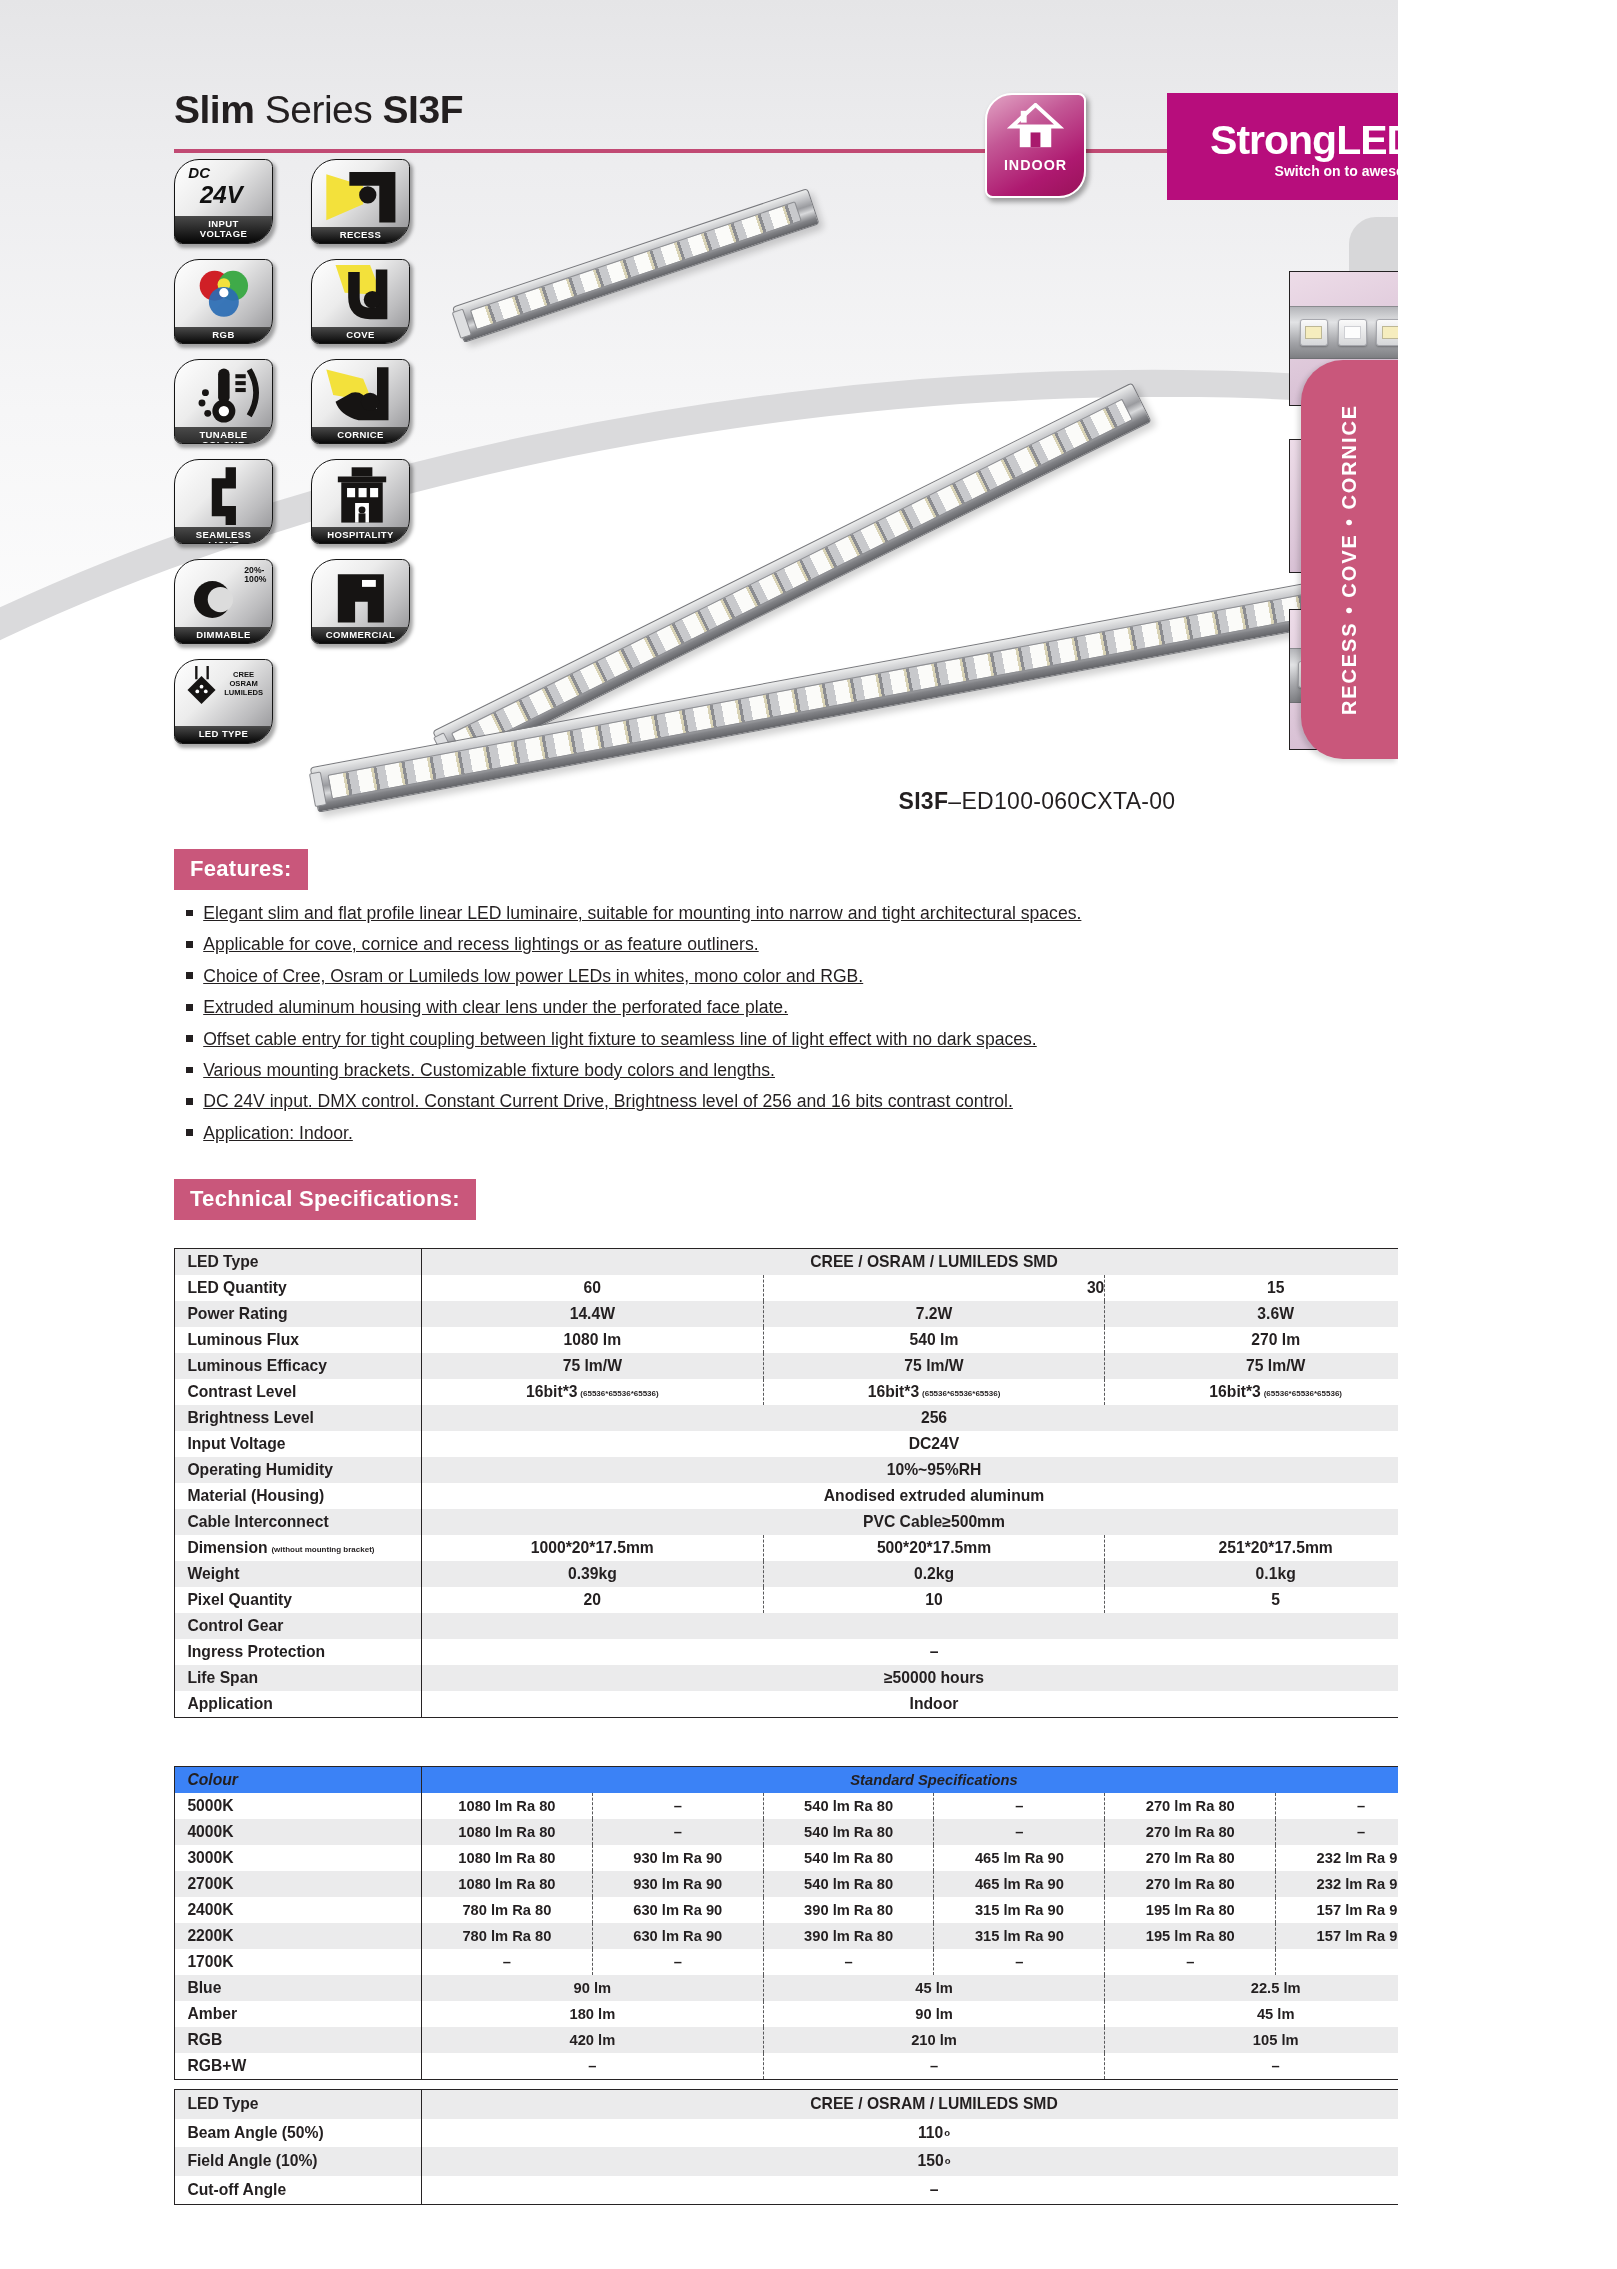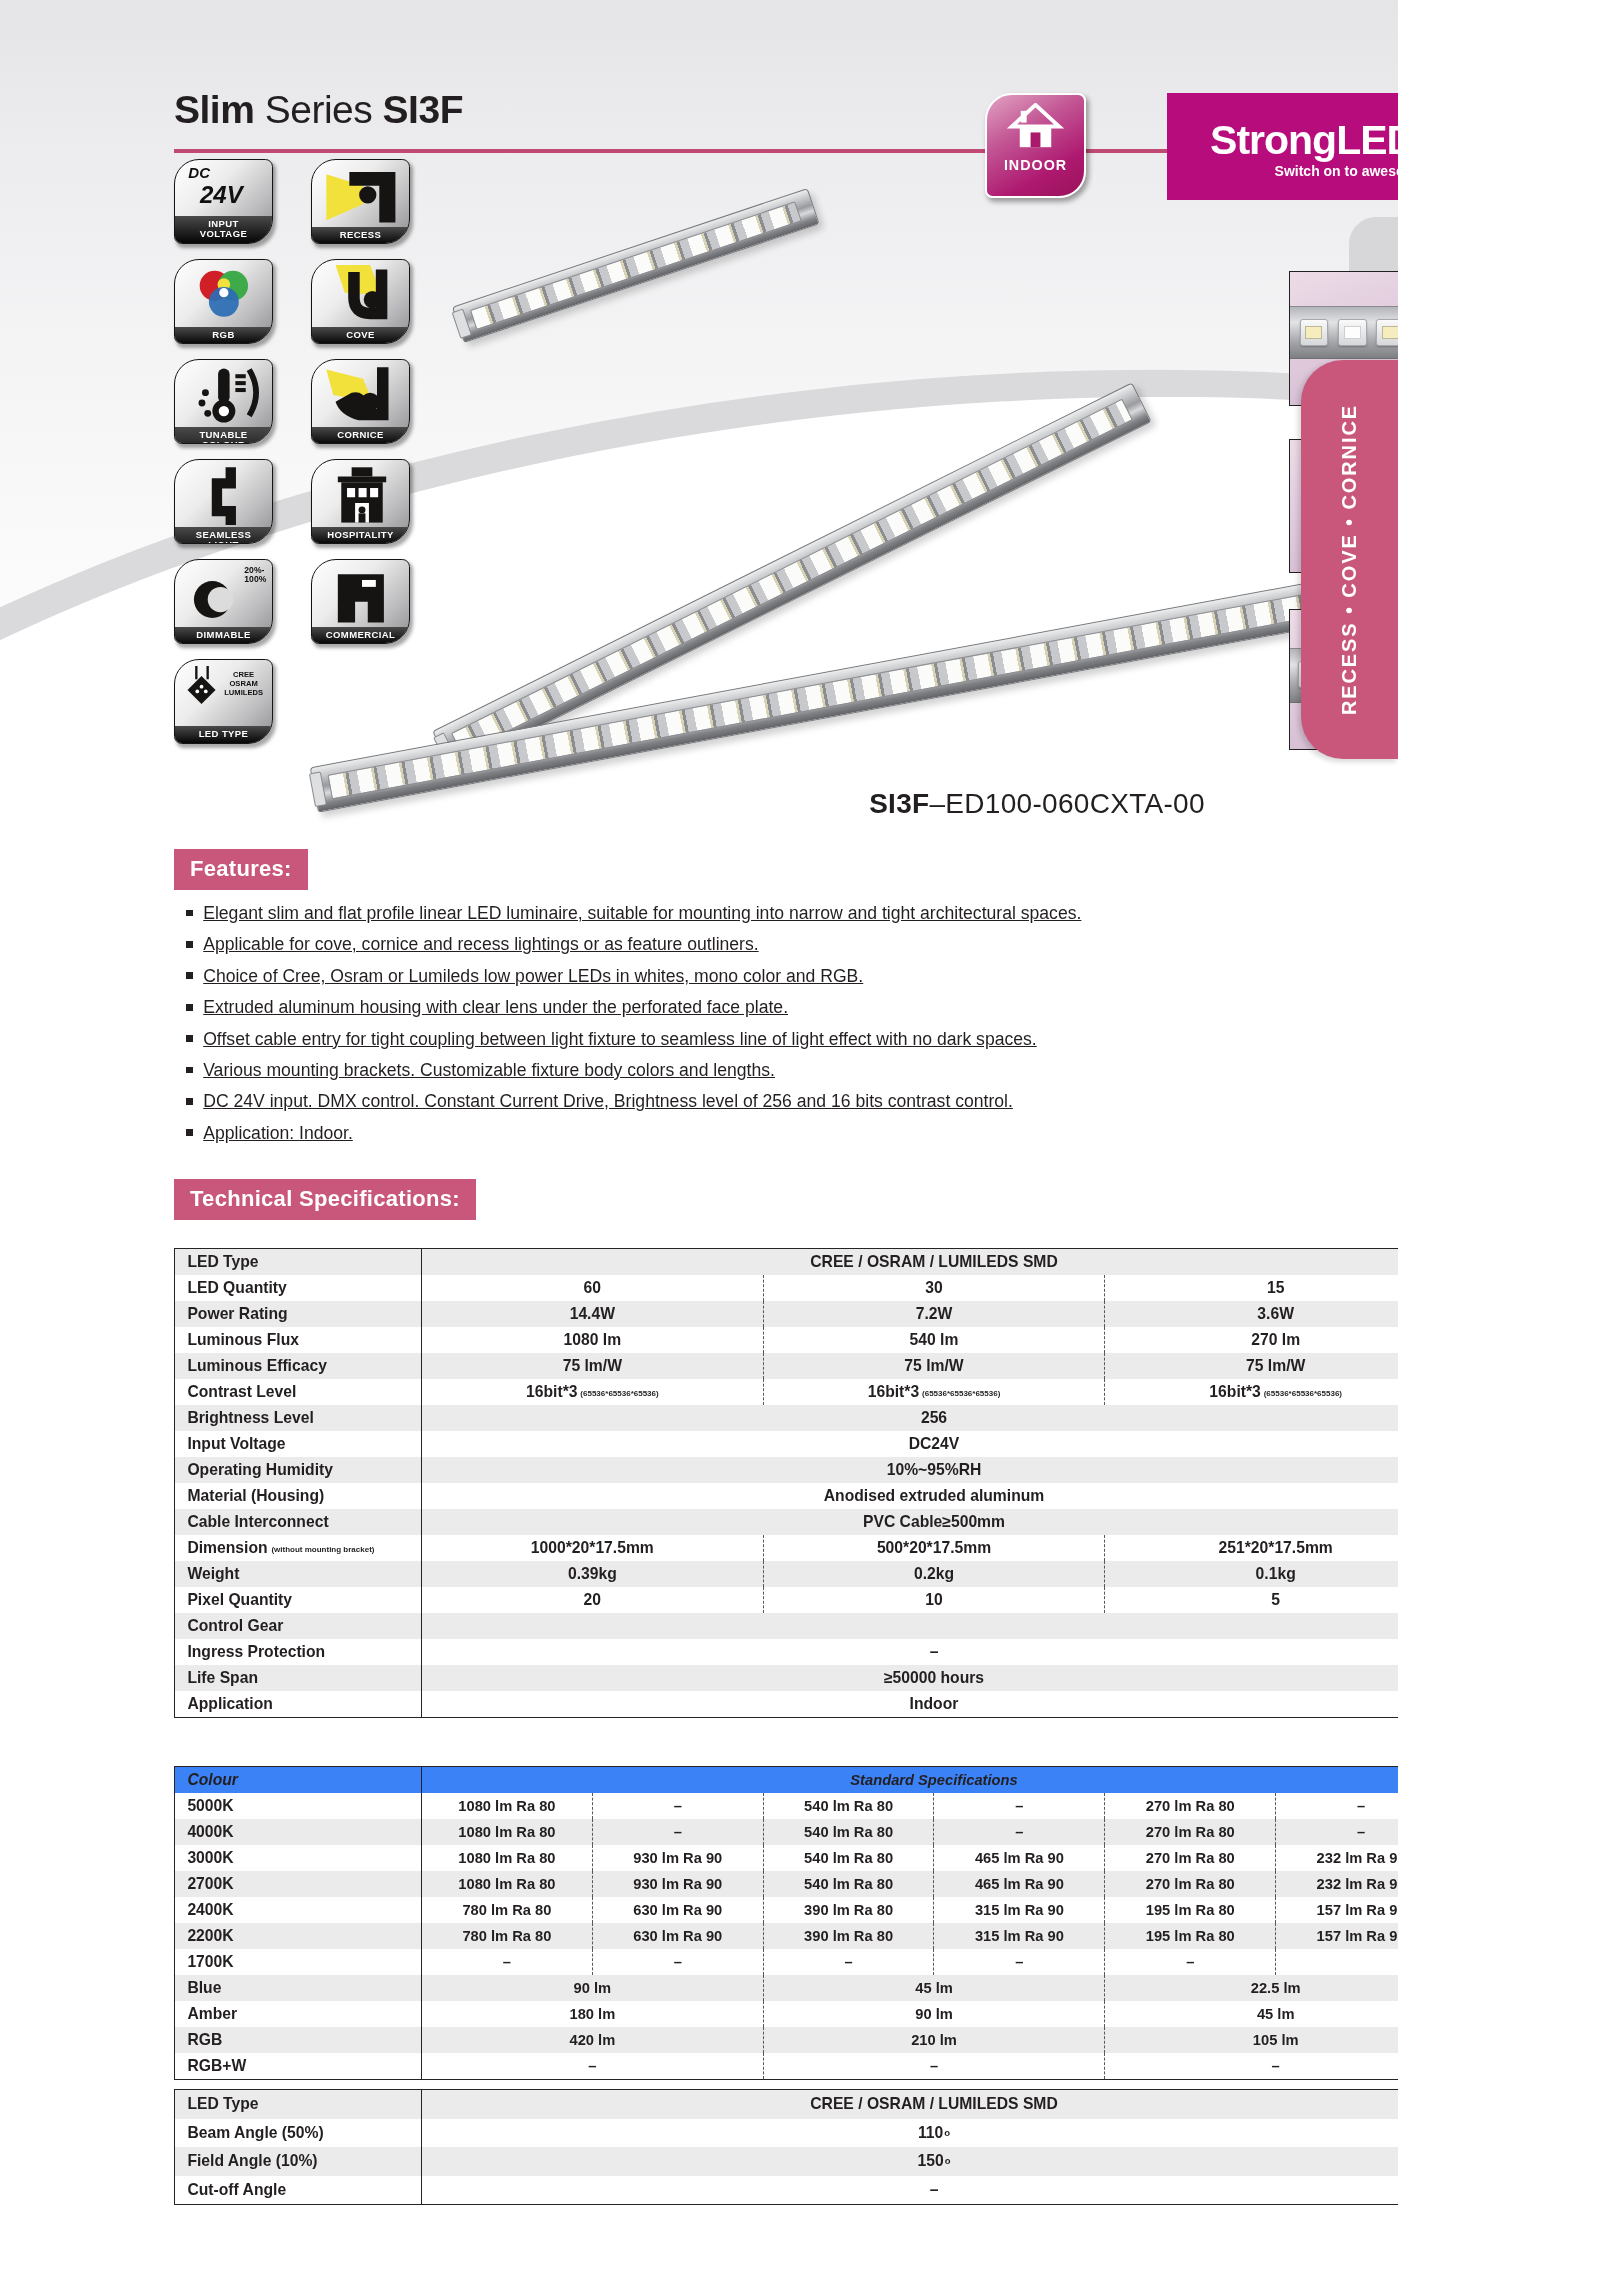--- a/index.html
+++ b/index.html
@@ -83,21 +83,21 @@
   .gray-tab{position:absolute;right:0;top:217px;width:49px;height:135px;background:#d7d7d9;
     border-radius:27px 0 0 27px;z-index:2;}
   .pink-tab{position:absolute;right:0;top:360px;width:97px;height:399px;background:#c9577b;
     border-radius:42px 0 0 42px;z-index:4;display:flex;align-items:center;justify-content:center;
     box-shadow:-2.9px 2.9px 5.7px rgba(0,0,0,.15);}
   .pink-tab span{writing-mode:vertical-rl;transform:rotate(180deg);color:#fff;font-weight:bold;
     font-size:20px;letter-spacing:1.9px;white-space:nowrap;}
 
   
   .product-code{position:absolute;left:818px;top:788px;width:438px;text-align:center;
-    font-size:28px;z-index:3;letter-spacing:0.3px;}
+    font-size:23px;z-index:3;letter-spacing:0.3px;}
   .product-code .pc-b{font-weight:800;}
 
   
   .pink-heading{position:absolute;background:#c9577b;color:#fff;font-weight:bold;font-size:22px;
     padding:6.7px 16px 8.6px;letter-spacing:0.3px;z-index:2;}
 
   
   #features-list{position:absolute;left:186px;top:904px;margin:0;padding:0;list-style:none;z-index:2;width:1236px;text-decoration:underline;}
   #features-list li{display:flex;align-items:flex-start;margin-bottom:12.4px;font-size:17.6px;line-height:19px;}
   #features-list li::before{content:"";flex:0 0 6.7px;height:6.7px;background:#231f20;margin:5.7px 10.5px 0 0;}
@@ -383,21 +383,21 @@
         </div>
       </div>
       <div class="trow">
         <div class="tlabel">
           <span>LED Quantity</span>
         </div>
         <div class="tcells">
           <div class="tcell" style="flex: 1 1 0px;">
             <span>60</span>
           </div>
-          <div class="tcell" style="flex: 1 1 0px;">
+          <div class="tcell" style="flex: 1 1 0px; justify-content: flex-end;">
             <span>30</span>
           </div>
           <div class="tcell" style="flex: 1 1 0px;">
             <span>15</span>
           </div>
         </div>
       </div>
       <div class="trow">
         <div class="tlabel">
           <span>Power Rating</span>

